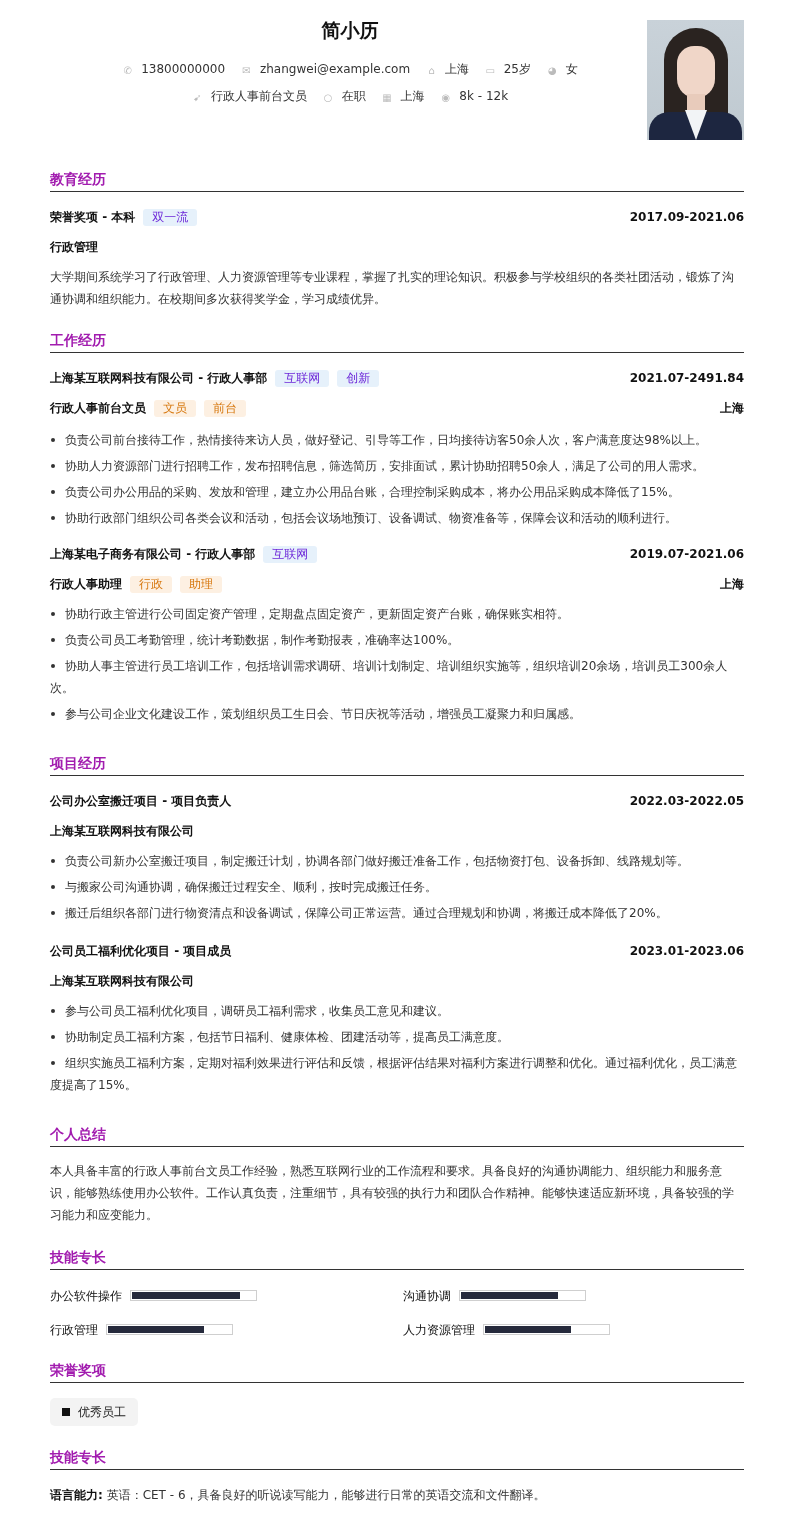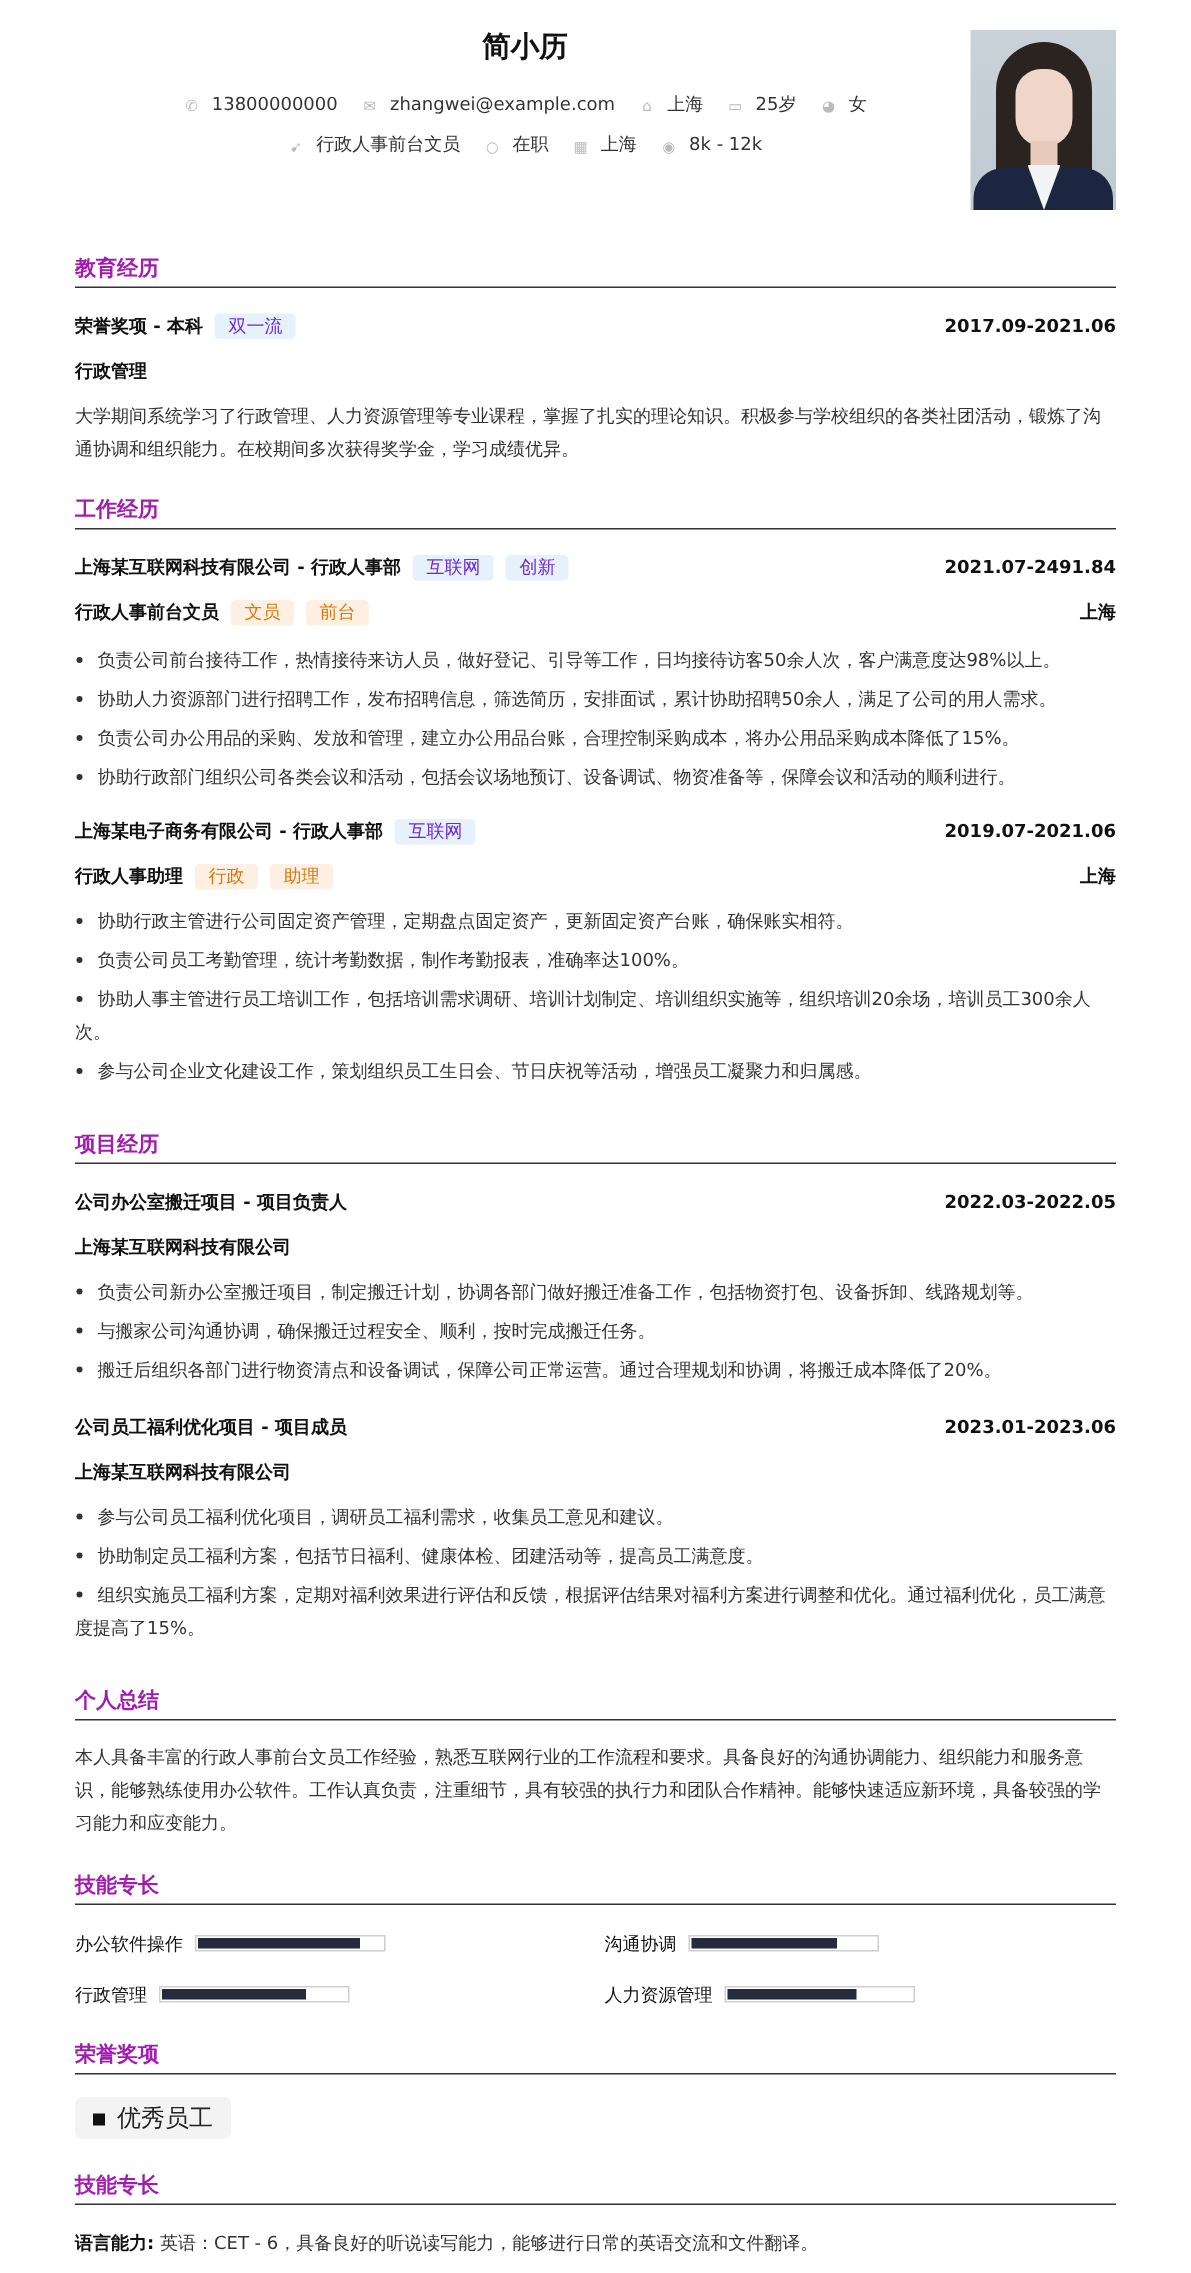--- a/index.html
+++ b/index.html
@@ -36,21 +36,21 @@
   .bullets li { position: relative; padding-left: 15px; font-size: 12px; line-height: 22px; color: #333; margin-bottom: 4px; }
   .bullets li::before { content: ""; position: absolute; left: 1px; top: 9px; width: 4px; height: 4px; border-radius: 50%; background: #333; }
   .bullets li.wrap { padding-left: 0; text-indent: 15px; }
   .bullets li.wrap::before { left: 1px; }
 
   .skill { position: absolute; font-size: 12px; line-height: 16px; color: #111; white-space: nowrap; }
   .skill .lbl { display: inline-block; vertical-align: middle; }
   .skill .track { display: inline-block; vertical-align: middle; margin-left: 8px; width: 127px; height: 11px; border: 1px solid #cfcfcf; padding: 1px; }
   .skill .fill { height: 7px; background: #262a3c; }
 
-  .award { position: absolute; left: 0; height: 28px; padding: 0 12px; background: #f3f3f3; border-radius: 5px; font-size: 16px; line-height: 28px; color: #222; }
+  .award { position: absolute; left: 0; height: 28px; padding: 0 12px; background: #f3f3f3; border-radius: 5px; font-size: 12px; line-height: 28px; color: #222; }
   .award .sq { display: inline-block; width: 8px; height: 8px; background: #111; margin-right: 8px; vertical-align: 0; }
 </style>
 </head>
 <body>
 
 <div class="page">
 
   <div class="header">
     <div class="name">简小历</div>
 

